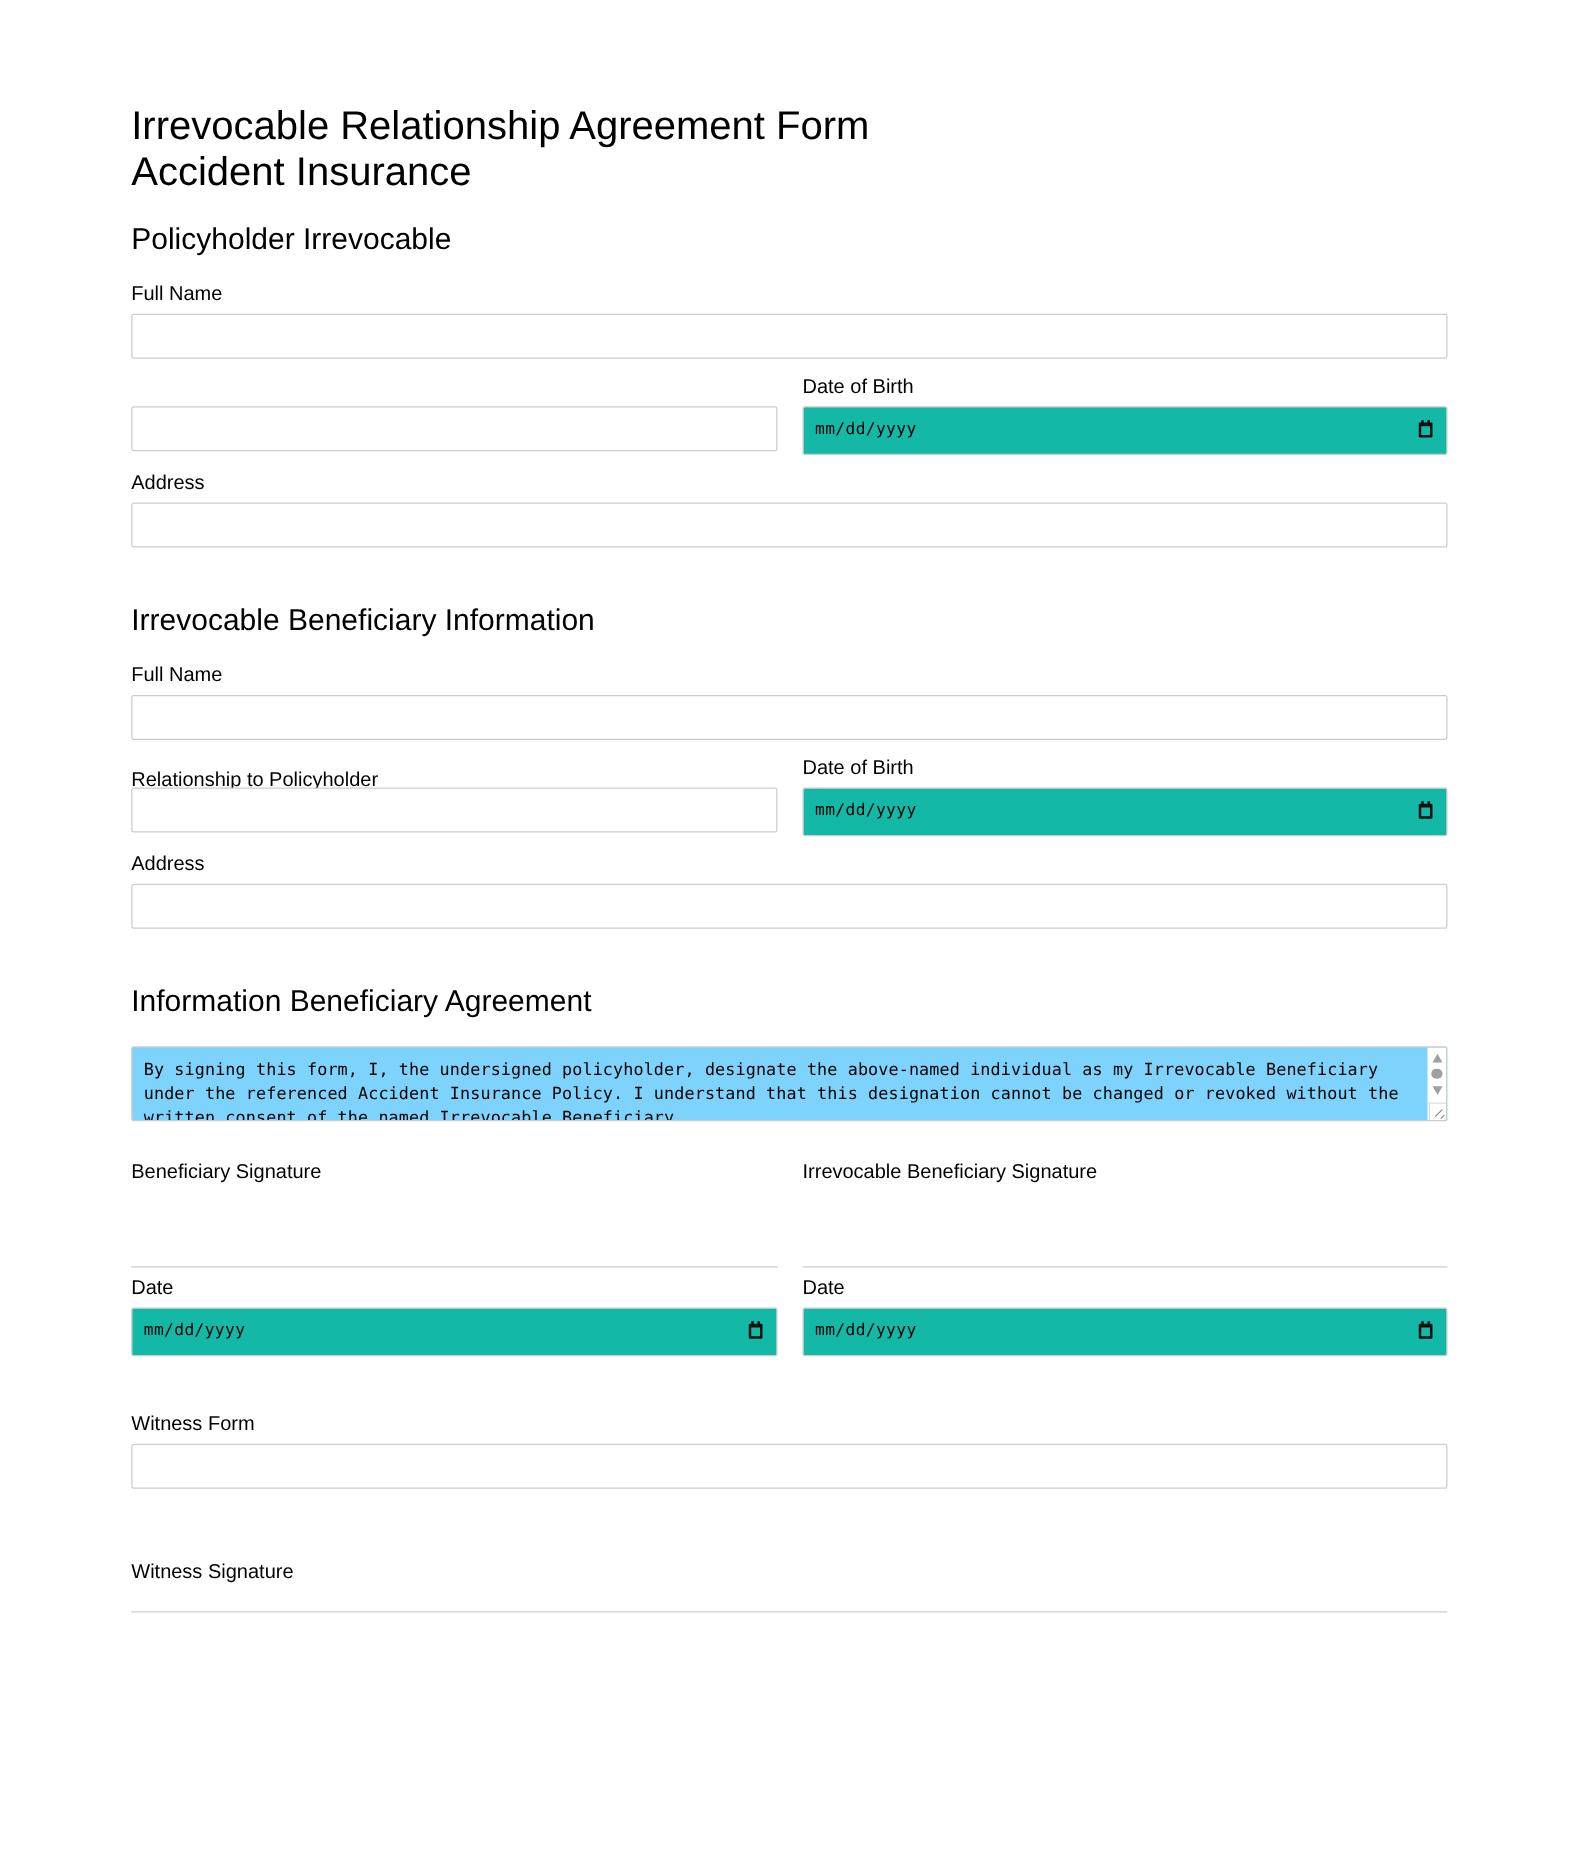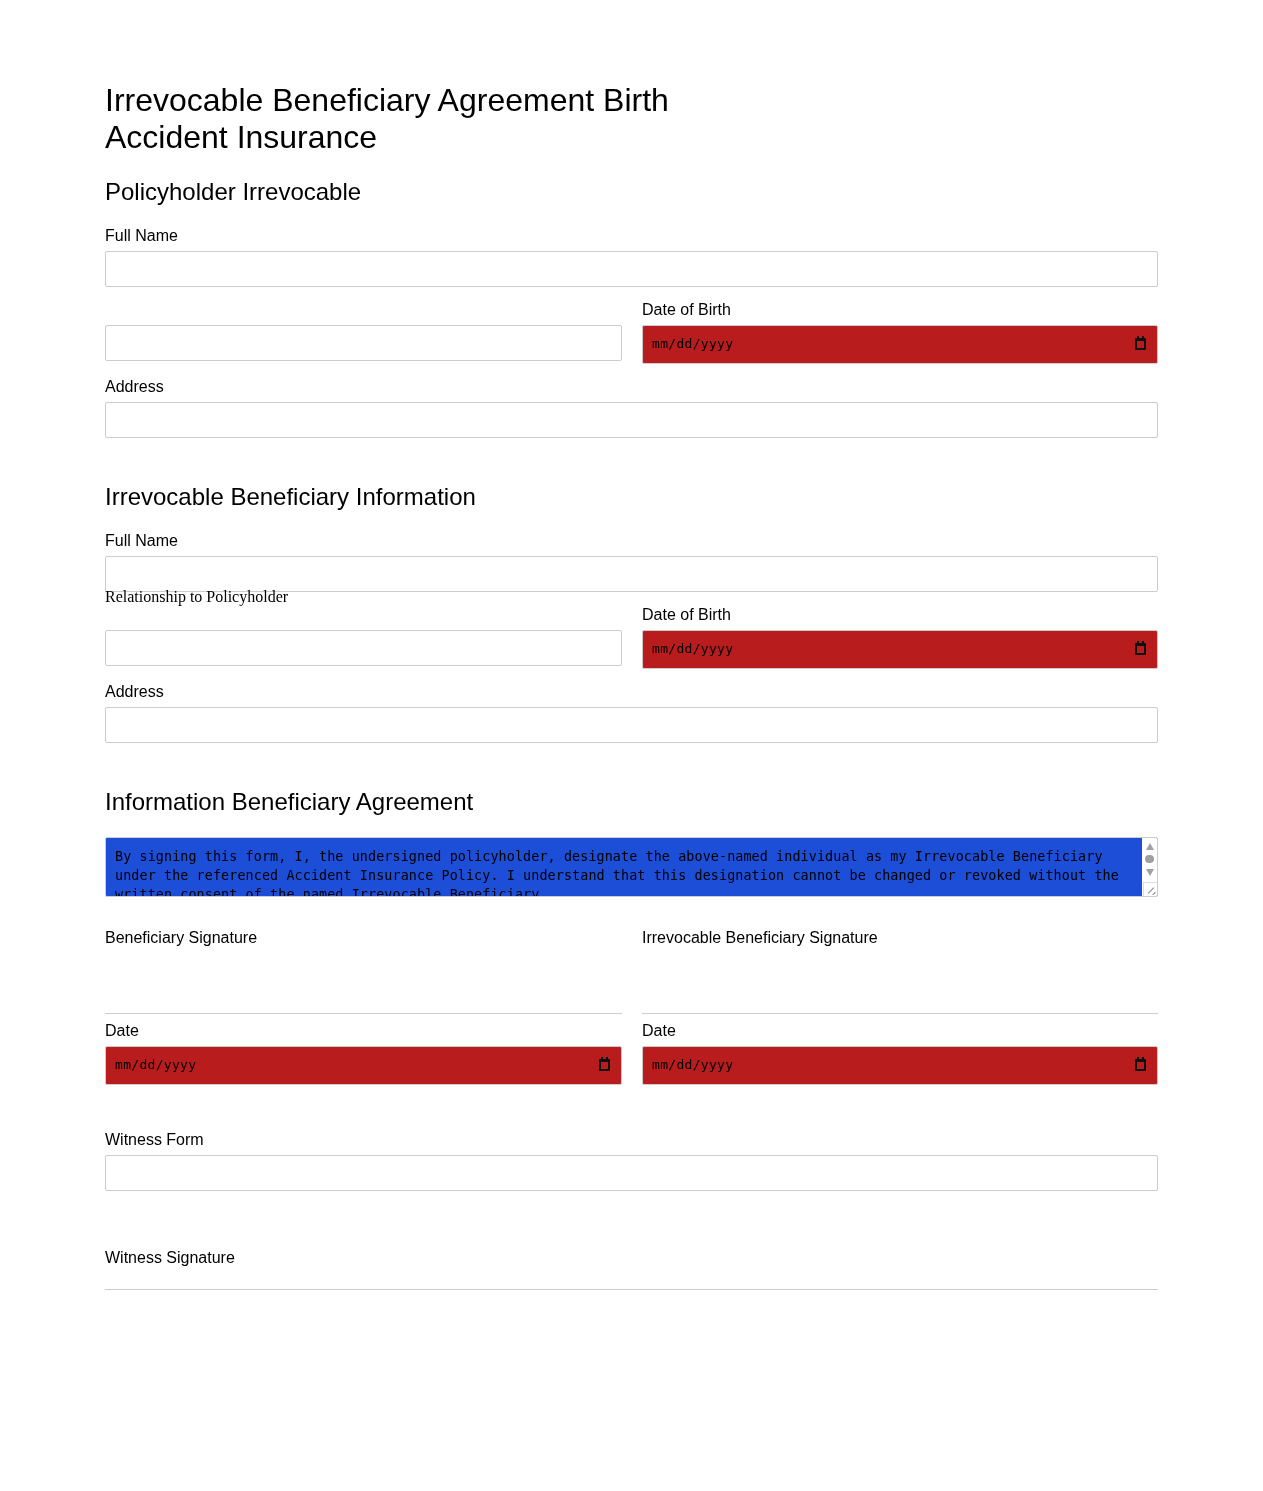--- a/index.html
+++ b/index.html
@@ -19,37 +19,37 @@
   }
   .lbl {
     position: absolute; font-size: 16px; line-height: 18px; white-space: nowrap;
   }
   .inp {
     position: absolute; box-sizing: border-box; height: 36px;
     border: 1px solid #cccccc; border-radius: 2px; background: #fff;
   }
   .date {
     position: absolute; box-sizing: border-box; height: 39px;
-    border: 1px solid #cccccc; border-radius: 2px; background: #b91c1c;
+    border: 1px solid #cccccc; border-radius: 2px; background: #14b8a6;
     font-family: "DejaVu Sans Mono", monospace; font-size: 13px;
   }
   .date .ph { position: absolute; left: 9px; top: 10px; letter-spacing: 0.3px; color: #000; }
   .date .cal {
     position: absolute; right: 11px; top: 12px; width: 11px; height: 12px;
     box-sizing: border-box; border: 2px solid #111; border-top-width: 3px; border-radius: 1px;
   }
   .date .cal::before, .date .cal::after {
     content: ""; position: absolute; top: -5px; width: 2px; height: 3px; background: #111;
   }
   .date .cal::before { left: 0px; }
   .date .cal::after { right: 0px; }
   .ta {
     position: absolute; left: 0; top: 837px; width: 1053px; height: 60px;
     box-sizing: border-box; border: 1px solid #cccccc; border-radius: 2px;
-    overflow: hidden; background: #1d4ed8;
+    overflow: hidden; background: #7dd3fc;
   }
   .ta .txt {
     position: absolute; left: 9px; top: 9px; width: 1015px;
     font-family: "DejaVu Sans Mono", monospace; font-size: 13.4px; line-height: 19px;
     letter-spacing: 0.1px; white-space: normal; color: #000;
   }
   .ta .sb { position: absolute; right: 0; top: 0; width: 15px; height: 58px; background: #fff; }
   .sb .up { position: absolute; left: 4px; top: 5px; width: 0; height: 0;
     border-left: 4px solid transparent; border-right: 4px solid transparent; border-bottom: 7px solid #a0a0a0; }
   .sb .thumb { position: absolute; left: 3px; top: 17px; width: 9px; height: 8px; background: #a0a0a0; border-radius: 4px; }
@@ -60,21 +60,21 @@
   .sb .grip::before { content: ""; position: absolute; right: 2px; bottom: 5px; width: 8px; height: 1px; background: #888; transform: rotate(-45deg); }
   .sb .grip::after { content: ""; position: absolute; right: 1px; bottom: 2px; width: 4px; height: 1px; background: #888; transform: rotate(-45deg); }
   .sigline { position: absolute; height: 0; border-top: 1px solid #cccccc; }
 </style>
 </head>
 <body>
 
 <div class="container">
 
   <h1>
-    <span>Irrevocable Beneficiary Agreement Birth</span>
+    <span>Irrevocable Relationship Agreement Form</span>
     <span>Accident Insurance</span>
   </h1>
 
   <h2 style="top:178px;">Policyholder Irrevocable</h2>
 
   <div class="lbl" style="left:0; top:227px;">Full Name</div>
   <div class="inp" style="left:0; top:251px; width:1053px;"></div>
 
   <div class="lbl" style="left:0; top:301px;margin-top:40px;">Policy Number</div>
   <div class="inp" style="left:0; top:325px; width:517px;"></div>
@@ -86,21 +86,21 @@
   </div>
 
   <div class="lbl" style="left:0; top:378px;">Address</div>
   <div class="inp" style="left:0; top:402px; width:1053px;"></div>
 
   <h2 style="top:483px;">Irrevocable Beneficiary Information</h2>
 
   <div class="lbl" style="left:0; top:532px;">Full Name</div>
   <div class="inp" style="left:0; top:556px; width:1053px;"></div>
 
-  <div class="lbl" style="left:0; top:588px;font-family:Liberation Serif, serif;">Relationship to Policyholder</div>
+  <div class="lbl" style="left:0; top:616px;">Relationship to Policyholder</div>
   <div class="inp" style="left:0; top:630px; width:517px;"></div>
 
   <div class="lbl" style="left:537px; top:606px;">Date of Birth</div>
   <div class="date" style="left:537px; top:630px; width:516px;">
     <span class="ph">mm/dd/yyyy</span>
     <span class="cal"></span>
   </div>
 
   <div class="lbl" style="left:0; top:683px;">Address</div>
   <div class="inp" style="left:0; top:707px; width:1053px;"></div>

